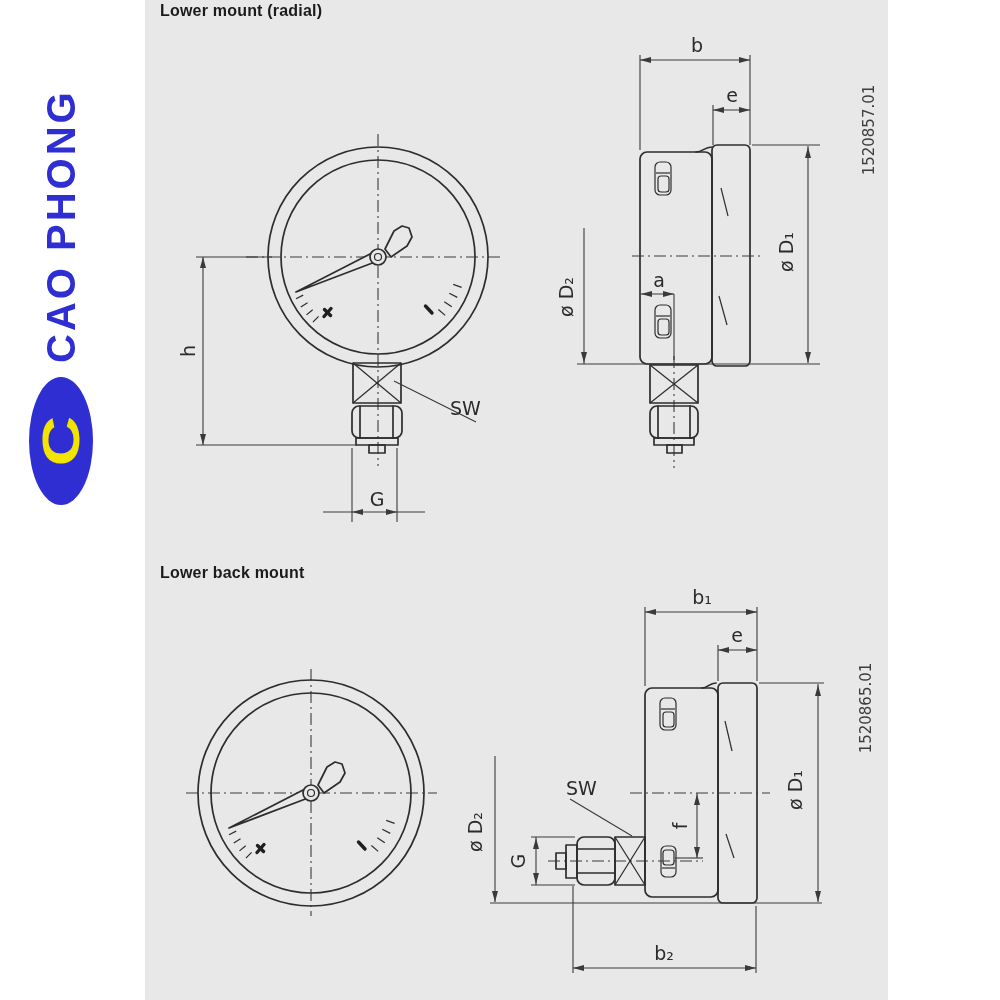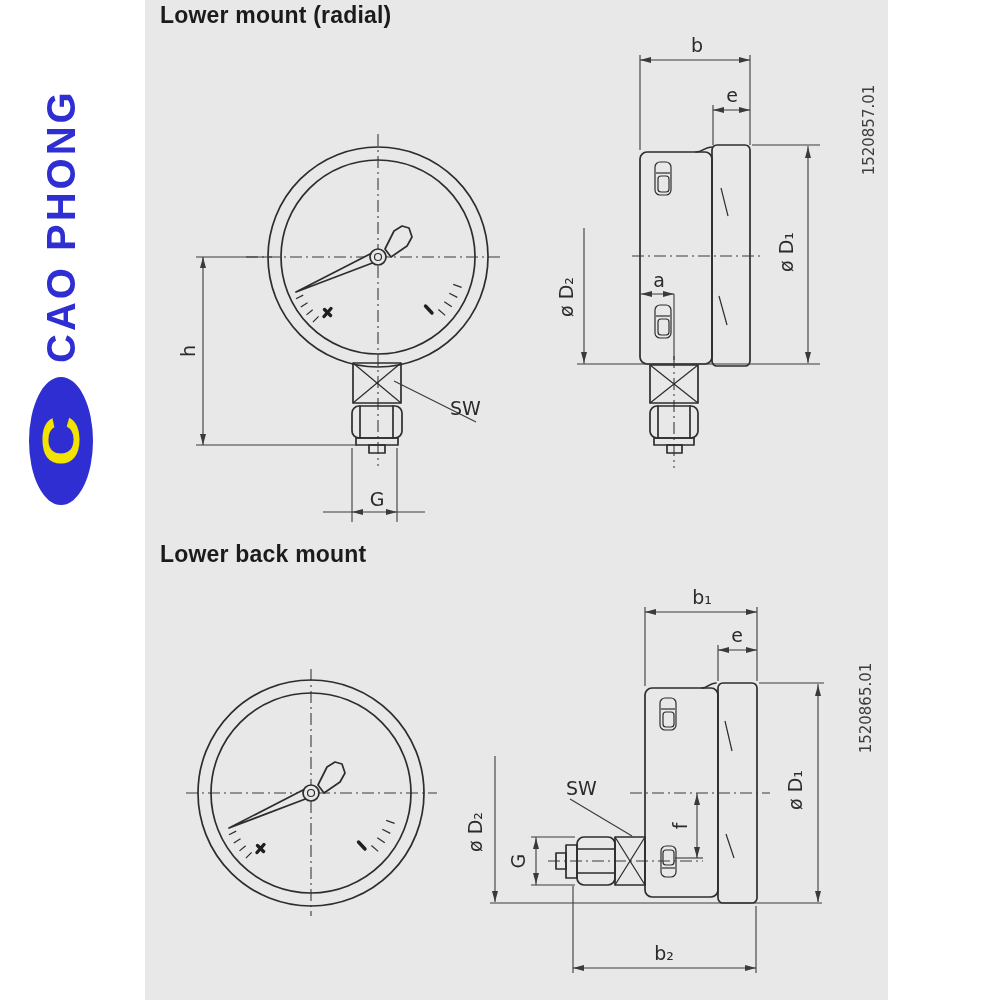--- a/index.html
+++ b/index.html
@@ -1,24 +1,24 @@
 <!DOCTYPE html>
 <html><head>
 <meta charset="utf-8">
 <style>
   html,body{margin:0;padding:0;}
   body{width:1000px;height:1000px;position:relative;background:#ffffff;
        font-family:"Liberation Sans", sans-serif;overflow:hidden;}
 
   .panel{position:absolute;left:145px;top:0;width:743px;height:1000px;background:#e8e8e8;}
 
-  .section-title{position:absolute;left:160px;font-weight:bold;font-size:23px;color:#1b1b1b;
+  .section-title{position:absolute;left:160px;font-weight:bold;font-size:16px;color:#1b1b1b;
                  letter-spacing:0.2px;}
   #title-top{top:2px;}
-  #title-bottom{top:541px;text-align:right;}
+  #title-bottom{top:564px;text-align:right;}
 
   
   .logo{position:absolute;left:28px;top:505px;width:488px;height:66px;
         transform:rotate(-90deg);transform-origin:0 0;
         display:flex;align-items:center;}
   .logo-ellipse{width:128px;height:64px;border-radius:50%;background:#2e2ed2;
         display:flex;align-items:center;justify-content:center;flex:0 0 auto;}
   .logo-c{color:#f2e300;font-weight:bold;font-size:52px;line-height:1;
         transform:scaleX(1.35);font-family:"Liberation Sans",sans-serif;}
   .logo-text{margin-left:14px;color:#2e2ed2;font-weight:bold;font-size:40px;

